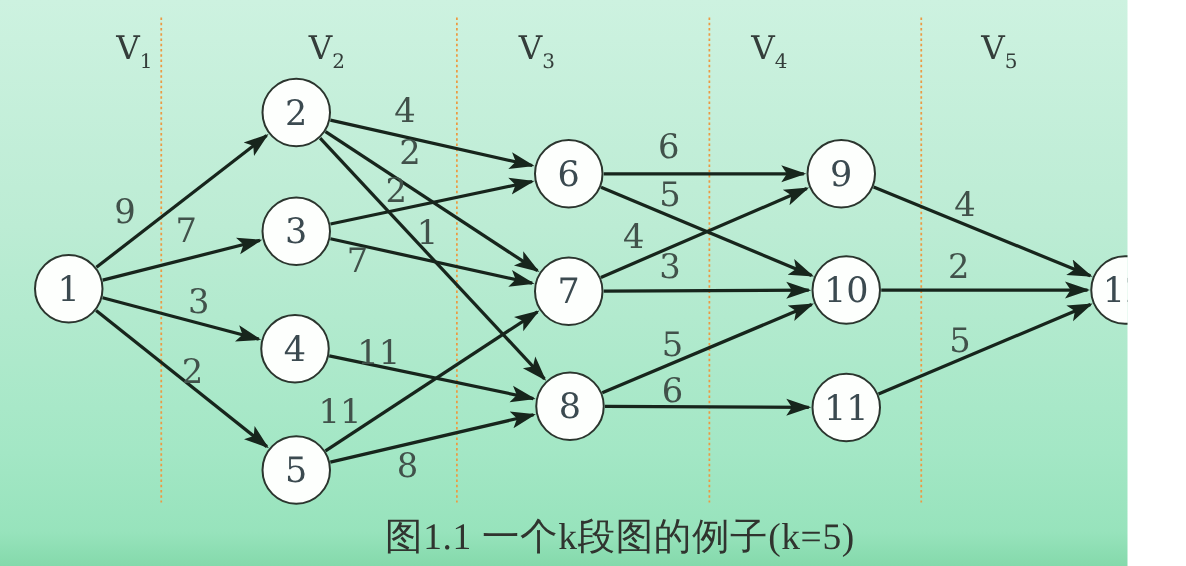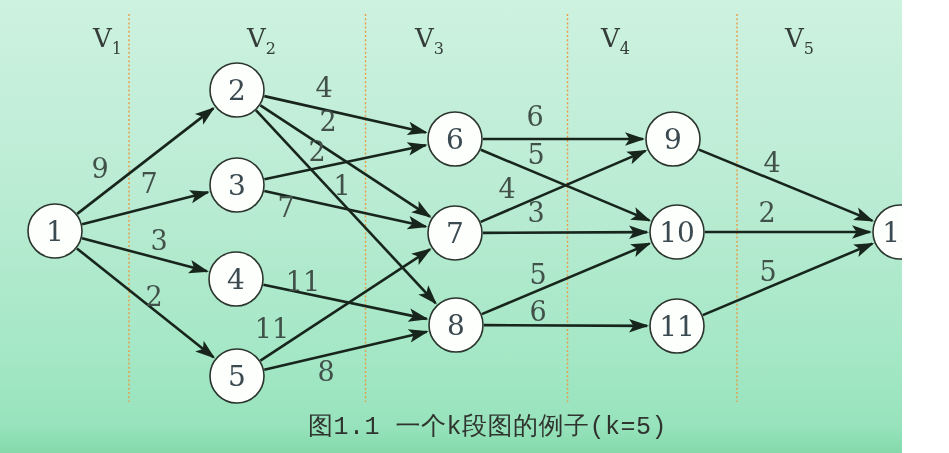--- a/index.html
+++ b/index.html
@@ -17,22 +17,22 @@
   .graph-svg {
     position: absolute;
     left: 0;
     top: 0;
     display: block;
   }
   .caption {
     position: absolute;
     left: 308px;
     top: 409px;
-    font-family: Liberation Mono, monospace;
-    font-size: 25px;
+    font-family: Liberation Serif, serif;
+    font-size: 30px;
     color: #30342f;
     white-space: nowrap;
     letter-spacing: 0.5px;
   }
 </style>
 </head>
 <body>
 
 <div class="screen">
   <svg class="graph-svg" id="graph-canvas" width="949" height="453" viewBox="0 0 949 453">

